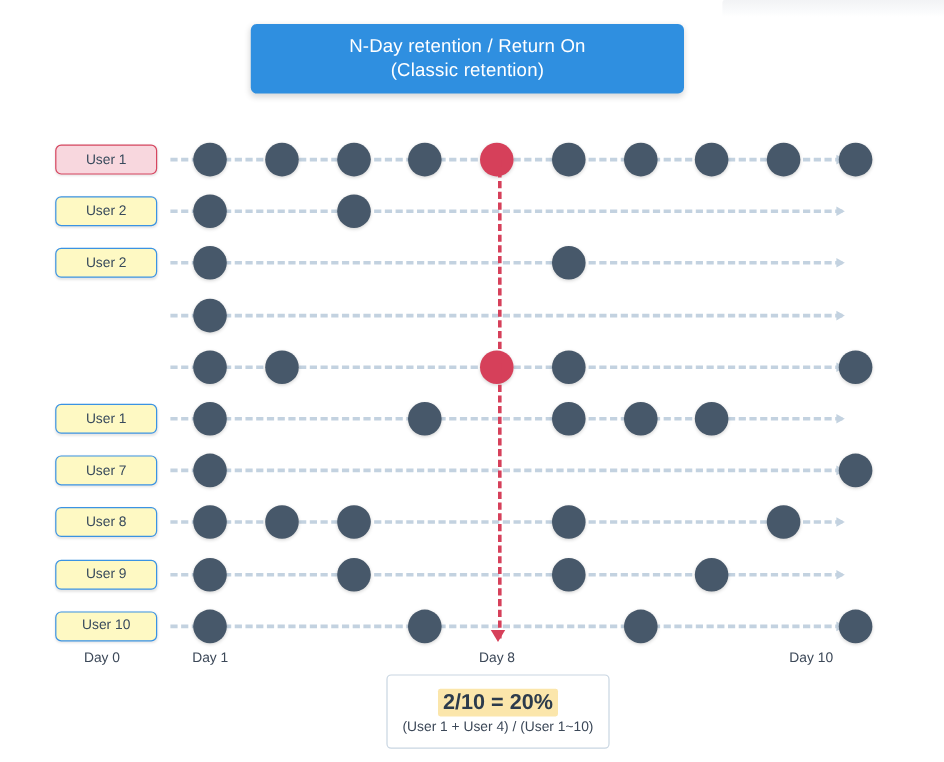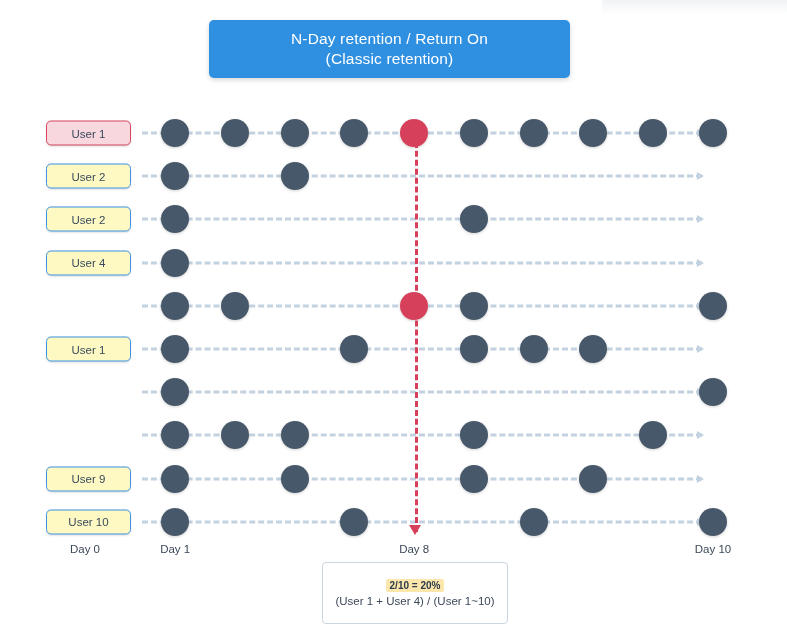--- a/index.html
+++ b/index.html
@@ -100,21 +100,21 @@
   #annotation{
     position:absolute;left:322px;top:562px;width:186px;height:62px;
     background:#ffffff;
     border:1px solid #c9d6e2;
     border-radius:4px;
     box-sizing:border-box;
     display:flex;flex-direction:column;align-items:center;justify-content:center;
     gap:3px;
   }
   #annotation .formula{
-    font-size:10px;font-weight:bold;color:#2c3b4c;
+    font-size:18px;font-weight:bold;color:#2c3b4c;
     background:#fbe6ab;padding:1px 4px;border-radius:2px;
     white-space:nowrap;
   }
   #annotation .detail{
     font-size:11.5px;color:#3c4858;white-space:nowrap;
   }
 </style>
 </head>
 <body>
 
@@ -150,21 +150,20 @@
         <div class="dot" style="left: 294.7px;"></div>
       </div>
       <div class="row" style="top: 202.4px;">
         <div class="pill blue">User 2</div>
         <div class="track"></div>
         <div class="track-arrow"></div>
         <div class="dot" style="left: 175.2px;"></div>
         <div class="dot" style="left: 473.95px;"></div>
       </div>
       <div class="row" style="top: 245.6px;">
-        <div class="pill blue">User 4</div>
         <div class="track"></div>
         <div class="track-arrow"></div>
         <div class="dot" style="left: 175.2px;"></div>
       </div>
       <div class="row" style="top: 288.8px;">
         <div class="track"></div>
         <div class="track-arrow"></div>
         <div class="dot" style="left: 175.2px;"></div>
         <div class="dot" style="left: 234.95px;"></div>
         <div class="dot red" style="left: 414.2px;"></div>
@@ -175,26 +174,28 @@
         <div class="pill blue">User 1</div>
         <div class="track"></div>
         <div class="track-arrow"></div>
         <div class="dot" style="left: 175.2px;"></div>
         <div class="dot" style="left: 354.45px;"></div>
         <div class="dot" style="left: 473.95px;"></div>
         <div class="dot" style="left: 533.7px;"></div>
         <div class="dot" style="left: 593.45px;"></div>
       </div>
       <div class="row" style="top: 375.2px;">
+        <div class="pill blue">User 7</div>
         <div class="track"></div>
         <div class="track-arrow"></div>
         <div class="dot" style="left: 175.2px;"></div>
         <div class="dot" style="left: 712.95px;"></div>
       </div>
       <div class="row" style="top: 418.4px;">
+        <div class="pill blue">User 8</div>
         <div class="track"></div>
         <div class="track-arrow"></div>
         <div class="dot" style="left: 175.2px;"></div>
         <div class="dot" style="left: 234.95px;"></div>
         <div class="dot" style="left: 294.7px;"></div>
         <div class="dot" style="left: 473.95px;"></div>
         <div class="dot" style="left: 653.2px;"></div>
       </div>
       <div class="row" style="top: 461.6px;">
         <div class="pill blue">User 9</div>
@@ -214,20 +215,20 @@
         <div class="dot" style="left: 533.7px;"></div>
         <div class="dot" style="left: 712.95px;"></div>
       </div>
     </div>
   <div id="marker"></div>
   <div id="marker-head"></div>
   <div id="axis">
       <div class="axis-label" style="left: 85px;">Day 0</div>
       <div class="axis-label" style="left: 175.2px;">Day 1</div>
       <div class="axis-label" style="left: 414.2px;">Day 8</div>
-      <div class="axis-label" style="left: 713px;">Day 10</div>
+      <div class="axis-label" style="left: 676px;">Day 10</div>
     </div>
 </div>
 
 <div id="annotation">
   <div class="formula">2/10 = 20%</div>
   <div class="detail">(User 1 + User 4) / (User 1~10)</div>
 </div>
 
 </body></html>

